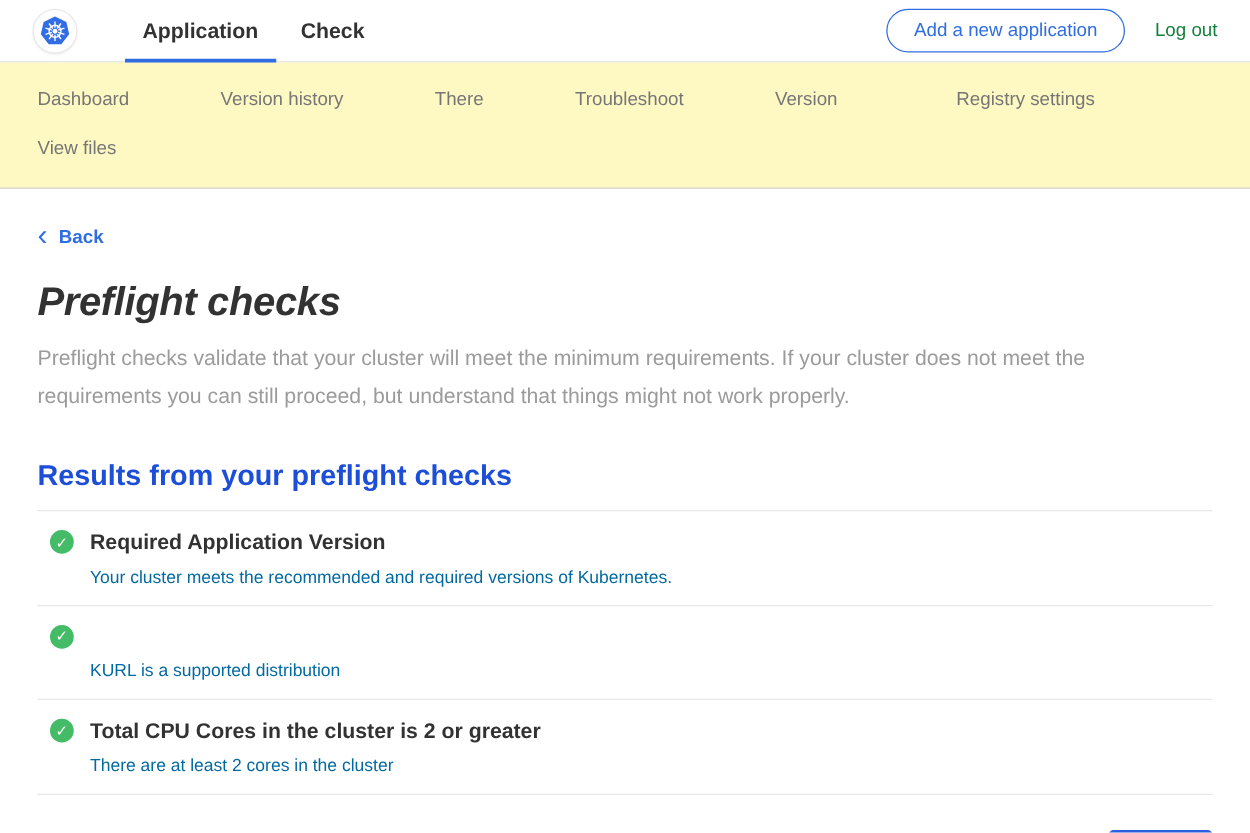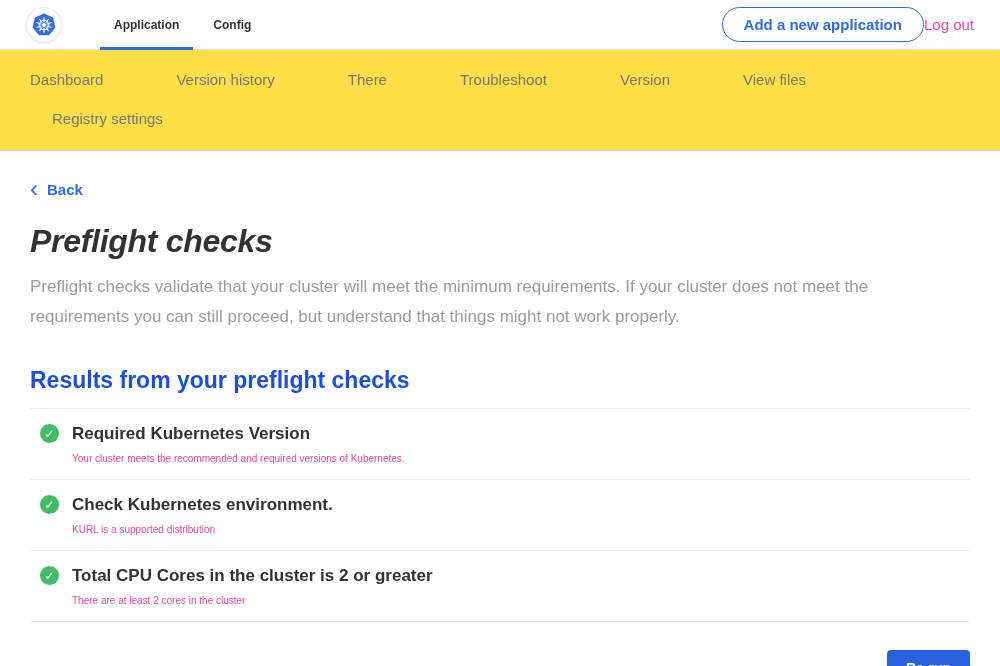--- a/index.html
+++ b/index.html
@@ -6,32 +6,32 @@
   html,body { width:1000px; height:666px; background:#ffffff; overflow:hidden;
     font-family:"Liberation Sans","DejaVu Sans",sans-serif; color:#323232; }
 
   
   .header { height:50px; display:flex; align-items:stretch; background:#fff;
     border-bottom:1px solid #dedede; padding:0 26px; }
   .logo-wrap { display:flex; align-items:center; margin-right:38px; cursor:pointer; }
   .logo-circle { width:36px; height:36px; border-radius:50%; background:#fff;
     border:1px solid #e8e8e8; display:flex; align-items:center; justify-content:center;
     box-shadow:0 1px 2px rgba(0,0,0,.06); }
-  .app-tab { display:flex; align-items:center; padding:0 14px; font-size:12px;
+  .app-tab { display:flex; align-items:center; padding:0 14px; font-size:17px;
     font-weight:700; color:#323232; cursor:pointer; position:relative; margin-right:6px; }
   .app-tab.active::after { content:""; position:absolute; left:0; right:0; bottom:-1px;
     height:3px; background:#2f6de1; }
   .header-spacer { flex:1; }
   .add-app-btn { align-self:center; border:1px solid #2f6de1; color:#2f6de1;
-    background:#fff; font-weight:700; font-size:15px; padding:8px 21px;
+    background:#fff; font-weight:400; font-size:15px; padding:8px 21px;
     border-radius:18px; cursor:pointer; font-family:inherit; }
-  .logout { align-self:center; font-size:15px; color:#ec4899; cursor:pointer; }
+  .logout { align-self:center; margin-left:24px; font-size:15px; color:#15803d; cursor:pointer; }
 
   
-  .subnav { background:#fde047; border-bottom:1px solid #d2d2d2; padding:10px 20px 12px;
+  .subnav { background:#fef9c3; border-bottom:1px solid #d2d2d2; padding:10px 20px 12px;
     display:flex; flex-wrap:wrap; }
   .subnav-item { font-size:15px; color:#767676; padding:11px 10px; margin-right:53px;
     cursor:pointer; white-space:nowrap; }
 
   
   .content { padding:30px 30px 16px; }
   .back-link { display:inline-flex; align-items:center; color:#2f6de1; font-weight:700;
     font-size:15px; cursor:pointer; }
   .back-chevron { font-size:24px; font-weight:400; line-height:14px; margin-right:9px;
     position:relative; top:-1px; }
@@ -41,21 +41,21 @@
 
   .results-heading { font-size:23px; font-weight:700; color:#1d4ed8; margin:35px 0 14px; }
 
   .results-list { border-top:1px solid #e8e8e8; }
   .result-row { border-bottom:1px solid #e8e8e8; padding:15px 0 13px 10px; }
   .result-head { display:flex; align-items:center; }
   .check-icon { width:19px; height:19px; border-radius:50%; background:#44bb66; color:#fff;
     display:flex; align-items:center; justify-content:center; font-size:12px; font-weight:700;
     flex:0 0 19px; }
   .result-title { font-size:17px; font-weight:700; color:#323232; margin-left:13px; }
-  .result-msg { font-size:10px; color:#ec4899; margin:9px 0 2px 32px; }
+  .result-msg { font-size:14px; color:#0369a1; margin:9px 0 2px 32px; }
 
   .footer-actions { display:flex; justify-content:flex-end; margin-top:28px; }
   .rerun-btn { background:#2c5fde; color:#fff; border:none; border-radius:4px;
     font-size:14px; font-weight:700; padding:10px 19px; cursor:pointer; font-family:inherit;
     box-shadow:0 2px 2px rgba(0,0,0,.15); }
 </style>
 </head>
 <body>
 
 <div class="header">
@@ -74,63 +74,62 @@
           <line x1="33" y1="72" x2="44" y2="58"></line>
           <line x1="56" y1="42" x2="67" y2="28"></line>
           <line x1="33" y1="28" x2="44" y2="42"></line>
           <line x1="56" y1="58" x2="67" y2="72"></line>
         </g>
         <circle cx="50" cy="50" r="7" fill="#ffffff"></circle>
       </svg>
     </div>
   </div>
   <div class="app-tab active">Application</div>
-  <div class="app-tab">Config</div>
+  <div class="app-tab">Check</div>
   <div class="header-spacer"></div>
   <button class="add-app-btn">Add a new application</button>
   <div class="logout">Log out</div>
 </div>
 
 <div class="subnav">
   <div class="subnav-item">Dashboard</div>
   <div class="subnav-item">Version history</div>
   <div class="subnav-item">There</div>
   <div class="subnav-item">Troubleshoot</div>
   <div class="subnav-item">Version</div>
+  <div class="subnav-item" style="margin-left:22px;">Registry settings</div>
   <div class="subnav-item">View files</div>
-  <div class="subnav-item" style="margin-left:22px;">Registry settings</div>
 </div>
 
 <div class="content">
 
   <div class="back-link">
     <span class="back-chevron">‹</span>
     <span>Back</span>
   </div>
 
   <h1 class="page-title">Preflight checks</h1>
 
   <p class="page-desc">Preflight checks validate that your cluster will meet the minimum requirements. If your cluster does not meet the requirements you can still proceed, but understand that things might not work properly.</p>
 
   <h2 class="results-heading">Results from your preflight checks</h2>
 
   <div class="results-list">
 
     <div class="result-row">
       <div class="result-head">
         <span class="check-icon">✓</span>
-        <span class="result-title">Required Kubernetes Version</span>
+        <span class="result-title">Required Application Version</span>
       </div>
       <div class="result-msg">Your cluster meets the recommended and required versions of Kubernetes.</div>
     </div>
 
     <div class="result-row">
       <div class="result-head">
         <span class="check-icon">✓</span>
-        <span class="result-title">Check Kubernetes environment.</span>
       </div>
       <div class="result-msg">KURL is a supported distribution</div>
     </div>
 
     <div class="result-row">
       <div class="result-head">
         <span class="check-icon">✓</span>
         <span class="result-title">Total CPU Cores in the cluster is 2 or greater</span>
       </div>
       <div class="result-msg">There are at least 2 cores in the cluster</div>

